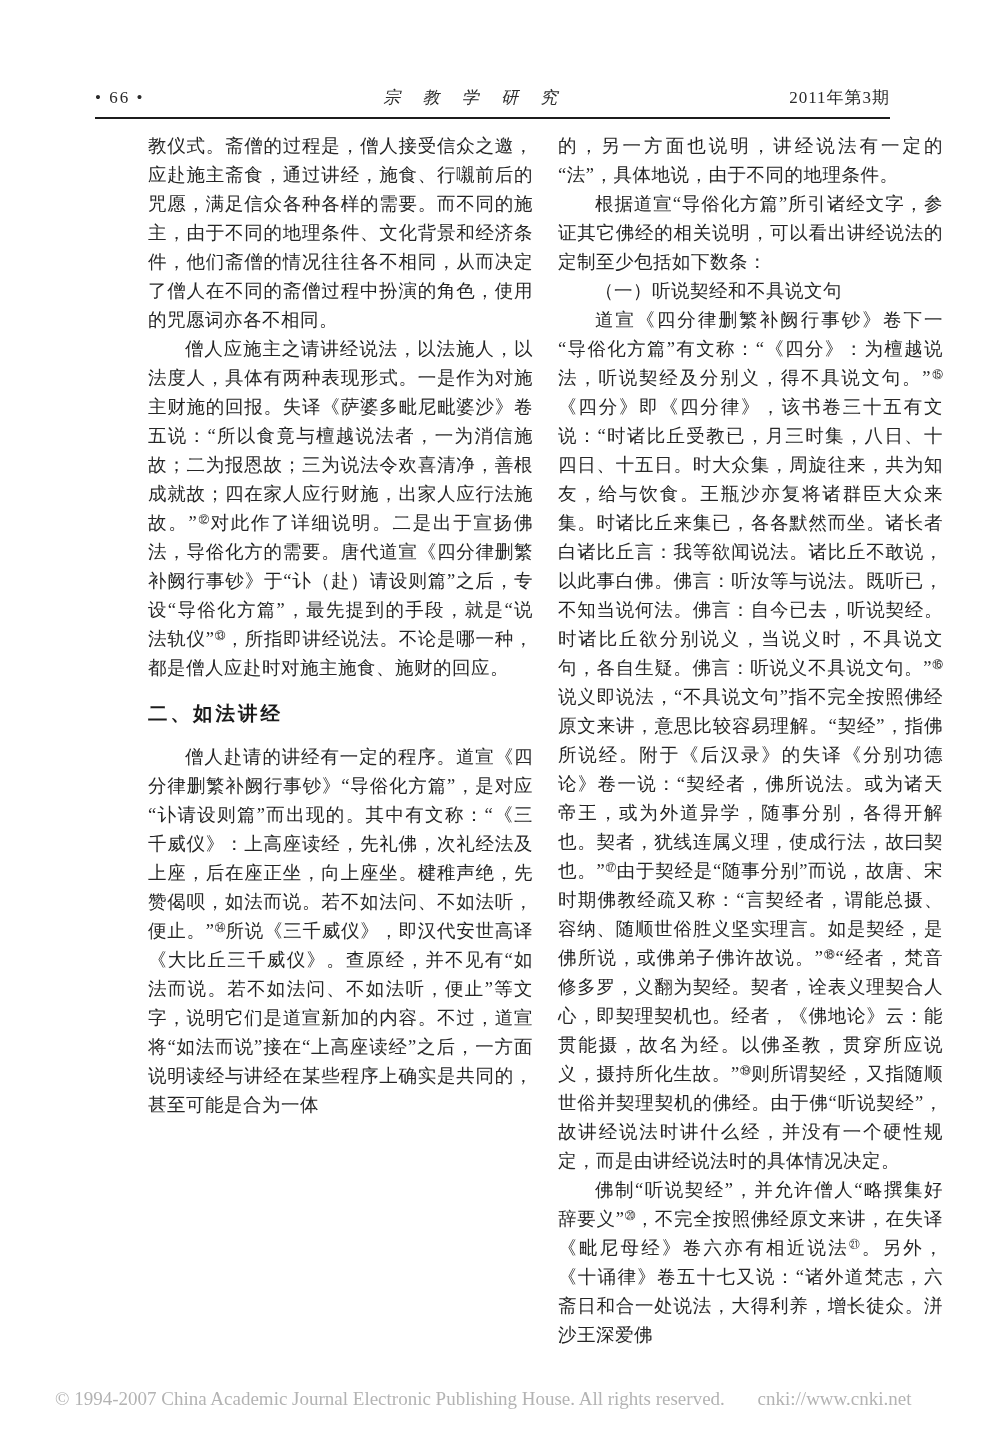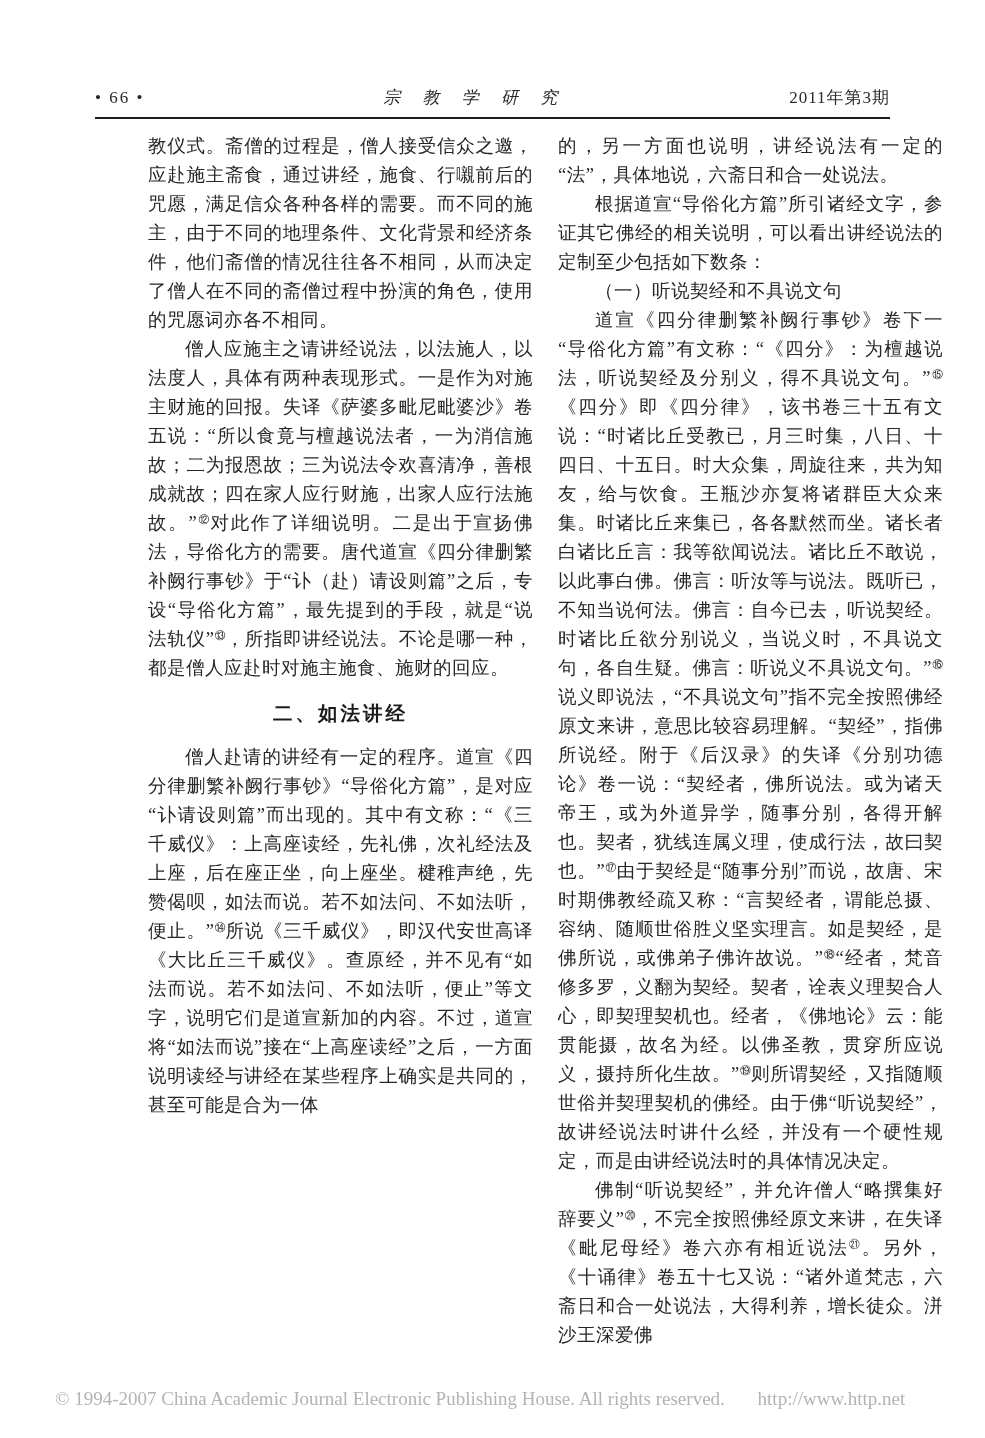--- a/index.html
+++ b/index.html
@@ -61,21 +61,20 @@
   }
   .column p {
     margin: 0;
     padding: 0;
   }
   .column p.indent { text-indent: 2em; }
   .column h2 {
     font-family: "Liberation Sans", "DejaVu Sans", sans-serif;
     font-size: 19.5px;
     font-weight: bold;
-    text-align: center;
     letter-spacing: 3px;
     margin: 16px 0 15px 0;
     color: #1b1b1b;
   }
   .column sup {
     font-size: 0.58em;
     vertical-align: 0.55em;
     line-height: 0;
     letter-spacing: 0;
   }
@@ -104,24 +103,24 @@
 <div class="header-rule"></div>
 
 <main class="columns">
   <div class="column">
       <p>教仪式。斋僧的过程是，僧人接受信众之邀，应赴施主斋食，通过讲经，施食、行嚫前后的咒愿，满足信众各种各样的需要。而不同的施主，由于不同的地理条件、文化背景和经济条件，他们斋僧的情况往往各不相同，从而决定了僧人在不同的斋僧过程中扮演的角色，使用的咒愿词亦各不相同。</p>
       <p class="indent">僧人应施主之请讲经说法，以法施人，以法度人，具体有两种表现形式。一是作为对施主财施的回报。失译《萨婆多毗尼毗婆沙》卷五说：“所以食竟与檀越说法者，一为消信施故；二为报恩故；三为说法令欢喜清净，善根成就故；四在家人应行财施，出家人应行法施故。”<sup>⑫</sup>对此作了详细说明。二是出于宣扬佛法，导俗化方的需要。唐代道宣《四分律删繁补阙行事钞》于“讣（赴）请设则篇”之后，专设“导俗化方篇”，最先提到的手段，就是“说法轨仪”<sup>⑬</sup>，所指即讲经说法。不论是哪一种，都是僧人应赴时对施主施食、施财的回应。</p>
       <h2>二、如法讲经</h2>
       <p class="indent">僧人赴请的讲经有一定的程序。道宣《四分律删繁补阙行事钞》“导俗化方篇”，是对应“讣请设则篇”而出现的。其中有文称：“《三千威仪》：上高座读经，先礼佛，次礼经法及上座，后在座正坐，向上座坐。楗稚声绝，先赞偈呗，如法而说。若不如法问、不如法听，便止。”<sup>⑭</sup>所说《三千威仪》，即汉代安世高译《大比丘三千威仪》。查原经，并不见有“如法而说。若不如法问、不如法听，便止”等文字，说明它们是道宣新加的内容。不过，道宣将“如法而说”接在“上高座读经”之后，一方面说明读经与讲经在某些程序上确实是共同的，甚至可能是合为一体</p>
     </div>
   <div class="column">
-      <p>的，另一方面也说明，讲经说法有一定的“法”，具体地说，六斋日和合一处说法。</p>
+      <p>的，另一方面也说明，讲经说法有一定的“法”，具体地说，由于不同的地理条件。</p>
       <p class="indent">根据道宣“导俗化方篇”所引诸经文字，参证其它佛经的相关说明，可以看出讲经说法的定制至少包括如下数条：</p>
       <p class="indent">（一）听说契经和不具说文句</p>
       <p class="indent">道宣《四分律删繁补阙行事钞》卷下一“导俗化方篇”有文称：“《四分》：为檀越说法，听说契经及分别义，得不具说文句。”<sup>⑮</sup>《四分》即《四分律》，该书卷三十五有文说：“时诸比丘受教已，月三时集，八日、十四日、十五日。时大众集，周旋往来，共为知友，给与饮食。王瓶沙亦复将诸群臣大众来集。时诸比丘来集已，各各默然而坐。诸长者白诸比丘言：我等欲闻说法。诸比丘不敢说，以此事白佛。佛言：听汝等与说法。既听已，不知当说何法。佛言：自今已去，听说契经。时诸比丘欲分别说义，当说义时，不具说文句，各自生疑。佛言：听说义不具说文句。”<sup>⑯</sup>说义即说法，“不具说文句”指不完全按照佛经原文来讲，意思比较容易理解。“契经”，指佛所说经。附于《后汉录》的失译《分别功德论》卷一说：“契经者，佛所说法。或为诸天帝王，或为外道异学，随事分别，各得开解也。契者，犹线连属义理，使成行法，故曰契也。”<sup>⑰</sup>由于契经是“随事分别”而说，故唐、宋时期佛教经疏又称：“言契经者，谓能总摄、容纳、随顺世俗胜义坚实理言。如是契经，是佛所说，或佛弟子佛许故说。”<sup>⑱</sup>“经者，梵音修多罗，义翻为契经。契者，诠表义理契合人心，即契理契机也。经者，《佛地论》云：能贯能摄，故名为经。以佛圣教，贯穿所应说义，摄持所化生故。”<sup>⑲</sup>则所谓契经，又指随顺世俗并契理契机的佛经。由于佛“听说契经”，故讲经说法时讲什么经，并没有一个硬性规定，而是由讲经说法时的具体情况决定。</p>
       <p class="indent">佛制“听说契经”，并允许僧人“略撰集好辞要义”<sup>⑳</sup>，不完全按照佛经原文来讲，在失译《毗尼母经》卷六亦有相近说法<sup>㉑</sup>。另外，《十诵律》卷五十七又说：“诸外道梵志，六斋日和合一处说法，大得利养，增长徒众。洴沙王深爱佛</p>
     </div>
 </main>
 
 <footer class="page-footer">
   <span>© 1994-2007 China Academic Journal Electronic Publishing House. All rights reserved.</span>
-  <span class="url">http://www.http.net</span>
+  <span class="url">cnki://www.cnki.net</span>
 </footer>
 
 </body></html>

